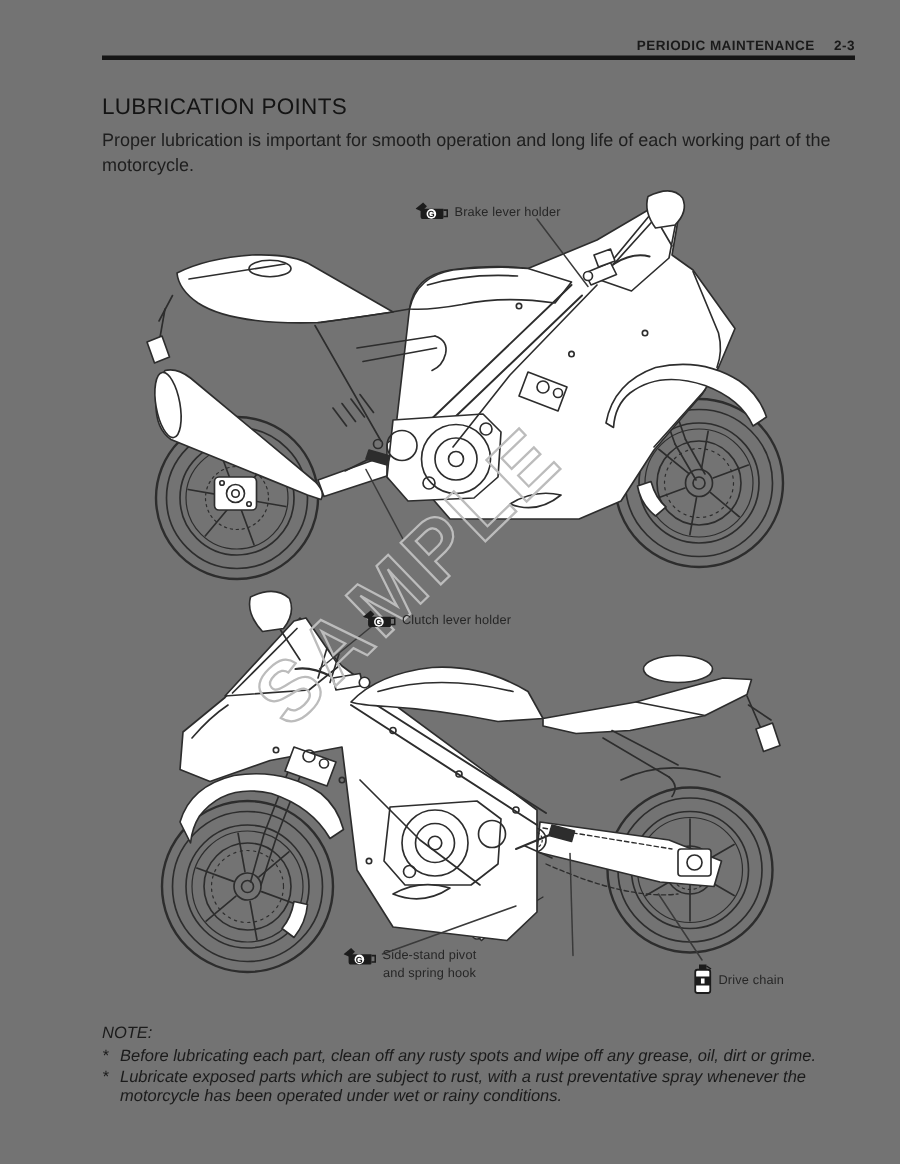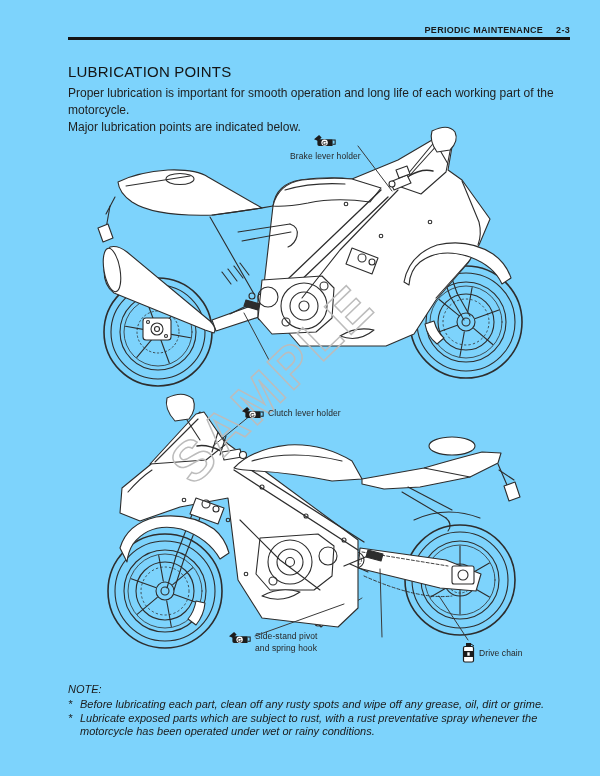--- a/index.html
+++ b/index.html
@@ -1,19 +1,19 @@
 <!DOCTYPE html>
 <html><head>
 <meta charset="utf-8">
 <style>
   * { margin:0; padding:0; box-sizing:border-box; }
   html,body { background:#e8e8e8; }
   .page {
     position:relative; width:600px; height:776px; margin:0 auto;
-    background:#7dd3fc; overflow:hidden;
+    background:#737373; overflow:hidden;
     font-family:"Liberation Sans","DejaVu Sans",sans-serif;
     color:#1c1c1c;
   }
   .hdr {
     position:absolute; top:25px; right:30px;
     font-size:9px; font-weight:bold; letter-spacing:.3px; color:#1a1a1a;
     display:flex; gap:13px; align-items:baseline;
   }
   .rule { position:absolute; left:68px; top:37px; width:502px; height:3px; background:#151515; }
   .title {
@@ -42,21 +42,20 @@
 
   <div class="hdr">
     <span>PERIODIC MAINTENANCE</span>
     <span>2-3</span>
   </div>
   <div class="rule"></div>
 
   <div class="title">LUBRICATION POINTS</div>
   <div class="intro">
     <div>Proper lubrication is important for smooth operation and long life of each working part of the motorcycle.</div>
-    <div>Major lubrication points are indicated below.</div>
   </div>
 
   <svg class="art" viewBox="0 0 600 776">
     <g stroke="#2d2d2d" stroke-width="1.1" fill="none" stroke-linecap="round" stroke-linejoin="round">
 
       <g>
 
         <g>
           <circle cx="158" cy="332" r="54" stroke-width="1.6"></circle>
           <circle cx="158" cy="332" r="47"></circle>
@@ -314,21 +313,21 @@
         <line x1="251" y1="415" x2="213" y2="446"></line>
         <line x1="255" y1="636" x2="344" y2="604"></line>
         <line x1="382" y1="637" x2="380" y2="569"></line>
         <line x1="468" y1="640" x2="439" y2="596"></line>
       </g>
     </g>
 
     <text transform="translate(193,487) rotate(-44)" font-family="Liberation Sans, sans-serif" font-size="56" font-weight="bold" letter-spacing="4" fill="none" stroke="#bcbcbc" stroke-width="1.5">SAMPLE</text>
   </svg>
 
-  <div class="dlabel" style="left:290px; top:134px;flex-direction:column;">
+  <div class="dlabel" style="left:277px; top:134px;">
     <svg class="icon-can" width="22" height="13" viewBox="0 0 26 15">
       <path d="M0,6 L6,1 L9,4 L5,8 Z" fill="#1c1c1c"></path>
       <path d="M4,6 L22,6 L22,13 Q22,14 21,14 L6,14 Q4,14 4,12 Z" fill="#1c1c1c"></path>
       <path d="M22,7 h3 v5 h-3" fill="none" stroke="#1c1c1c" stroke-width="1.2"></path>
       <circle cx="12.5" cy="10" r="3.8" fill="#fff"></circle>
       <text x="12.5" y="12.6" font-size="7" font-weight="bold" text-anchor="middle" fill="#1c1c1c">G</text>
     </svg>
     <span>Brake lever holder</span>
   </div>
 
@@ -337,21 +336,21 @@
     <svg class="icon-can" width="22" height="13" viewBox="0 0 26 15">
       <path d="M0,6 L6,1 L9,4 L5,8 Z" fill="#1c1c1c"></path>
       <path d="M4,6 L22,6 L22,13 Q22,14 21,14 L6,14 Q4,14 4,12 Z" fill="#1c1c1c"></path>
       <path d="M22,7 h3 v5 h-3" fill="none" stroke="#1c1c1c" stroke-width="1.2"></path>
       <circle cx="12.5" cy="10" r="3.8" fill="#fff"></circle>
       <text x="12.5" y="12.6" font-size="7" font-weight="bold" text-anchor="middle" fill="#1c1c1c">G</text>
     </svg>
     <span>Clutch lever holder</span>
   </div>
 
-  <div class="dlabel twoline" style="left:229px; top:631px;">
+  <div class="dlabel twoline" style="left:229px; top:631px;text-align:center;">
     <svg class="icon-can" width="22" height="13" viewBox="0 0 26 15">
       <path d="M0,6 L6,1 L9,4 L5,8 Z" fill="#1c1c1c"></path>
       <path d="M4,6 L22,6 L22,13 Q22,14 21,14 L6,14 Q4,14 4,12 Z" fill="#1c1c1c"></path>
       <path d="M22,7 h3 v5 h-3" fill="none" stroke="#1c1c1c" stroke-width="1.2"></path>
       <circle cx="12.5" cy="10" r="3.8" fill="#fff"></circle>
       <text x="12.5" y="12.6" font-size="7" font-weight="bold" text-anchor="middle" fill="#1c1c1c">G</text>
     </svg>
     <span class="lines">
       <div>Side-stand pivot</div>
       <div>and spring hook</div>

